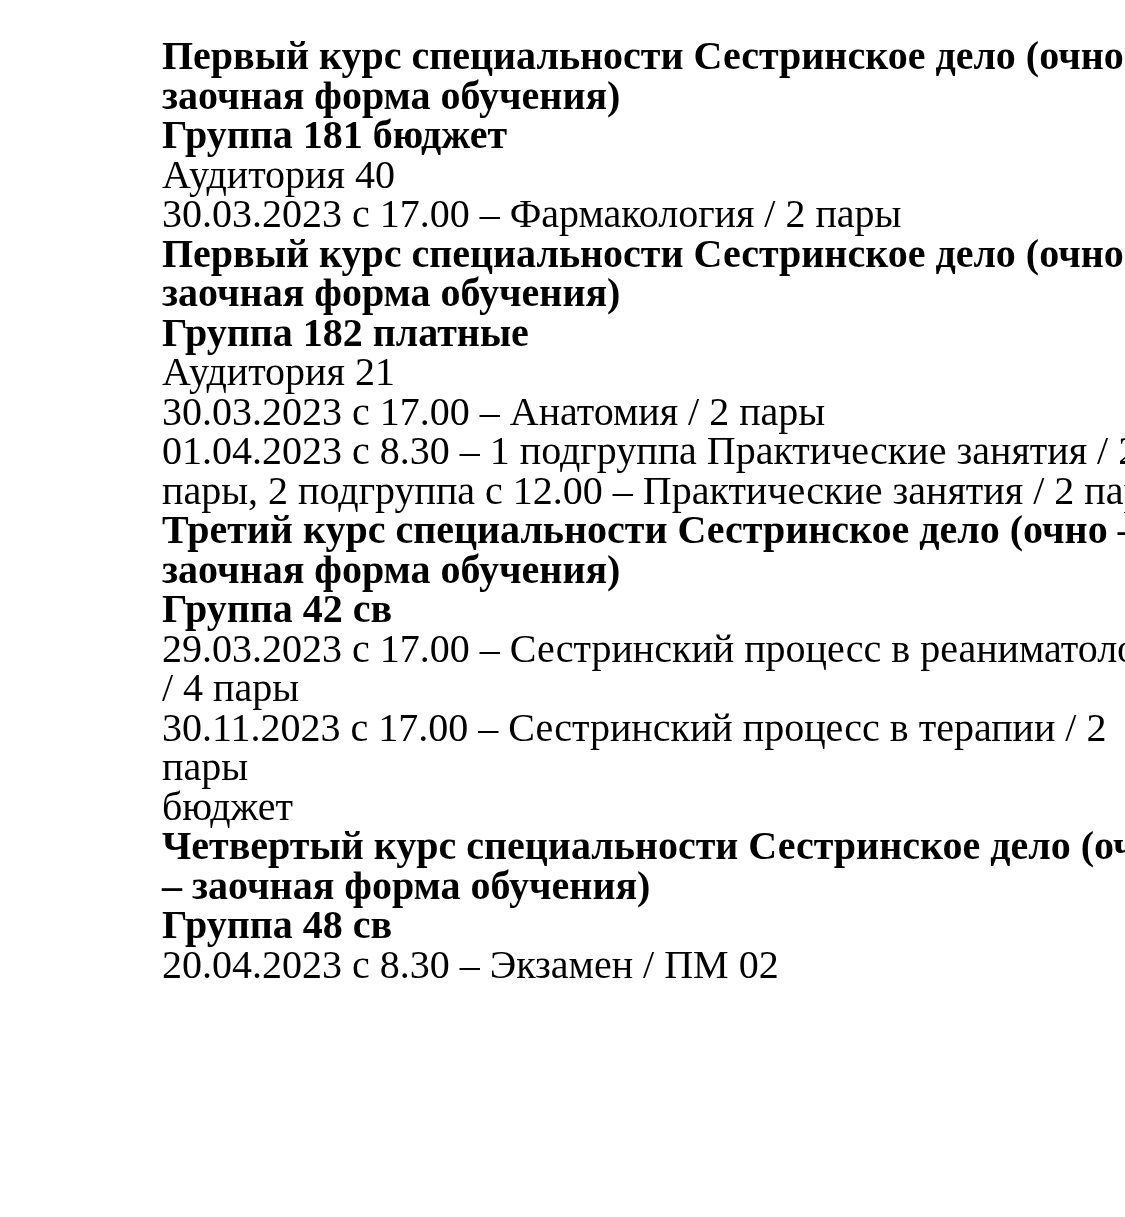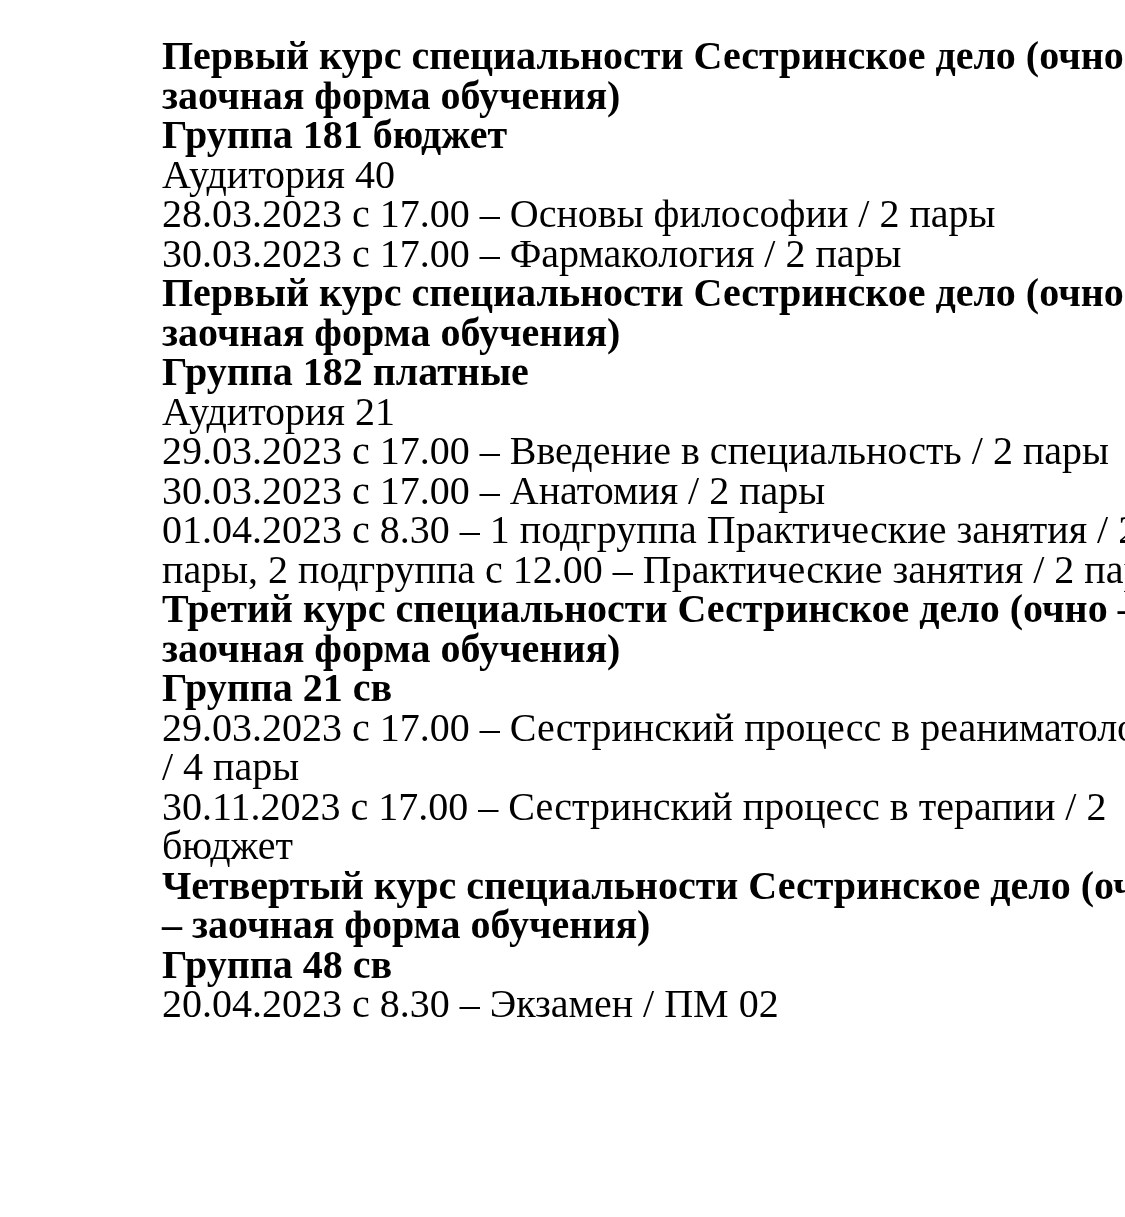--- a/index.html
+++ b/index.html
@@ -31,40 +31,39 @@
 </style>
 </head>
 <body>
 
 <div class="doc">
     <div>
       <div class="line bold">Первый курс специальности Сестринское дело (очно –</div>
       <div class="line bold">заочная форма обучения)</div>
       <div class="line bold">Группа 181 бюджет</div>
       <div class="line">Аудитория 40</div>
-      <div class="line">28.03.2023 с 17.00 – Основы философии / 2 пары</div>
       <div class="line">30.03.2023 с 17.00 – Фармакология / 2 пары</div>
     </div>
     <div>
       <div class="line bold">Первый курс специальности Сестринское дело (очно –</div>
       <div class="line bold">заочная форма обучения)</div>
       <div class="line bold">Группа 182 платные</div>
       <div class="line">Аудитория 21</div>
-      <div class="line">29.03.2023 с 17.00 – Введение в специальность / 2 пары</div>
       <div class="line">30.03.2023 с 17.00 – Анатомия / 2 пары</div>
       <div class="line">01.04.2023 с 8.30 – 1 подгруппа Практические занятия / 2</div>
       <div class="line">пары, 2 подгруппа с 12.00 – Практические занятия / 2 пары</div>
     </div>
     <div>
       <div class="line bold">Третий курс специальности Сестринское дело (очно –</div>
       <div class="line bold">заочная форма обучения)</div>
-      <div class="line bold">Группа 21 св</div>
+      <div class="line bold">Группа 42 св</div>
       <div class="line">29.03.2023 с 17.00 – Сестринский процесс в реаниматологии</div>
       <div class="line">/ 4 пары</div>
       <div class="line">30.11.2023 с 17.00 – Сестринский процесс в терапии / 2</div>
+      <div class="line">пары</div>
       <div class="line">бюджет</div>
     </div>
     <div>
       <div class="line bold">Четвертый курс специальности Сестринское дело (очно</div>
       <div class="line bold">– заочная форма обучения)</div>
       <div class="line bold">Группа 48 св</div>
       <div class="line">20.04.2023 с 8.30 – Экзамен / ПМ 02</div>
     </div>
   </div>
 

